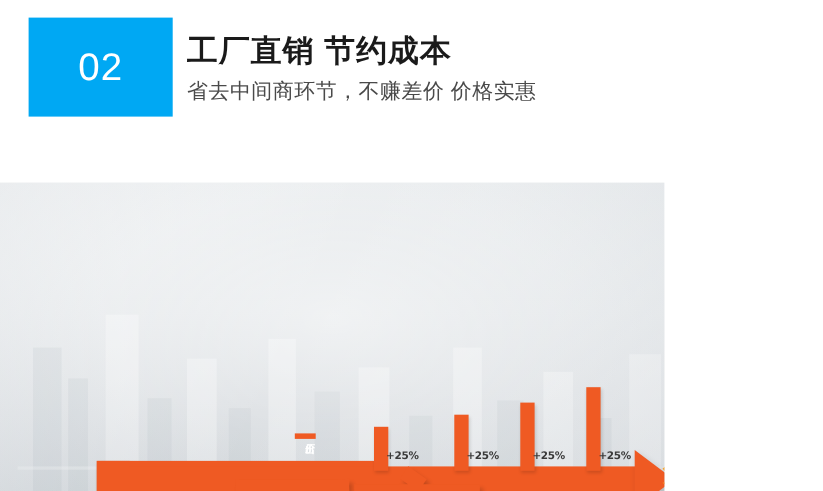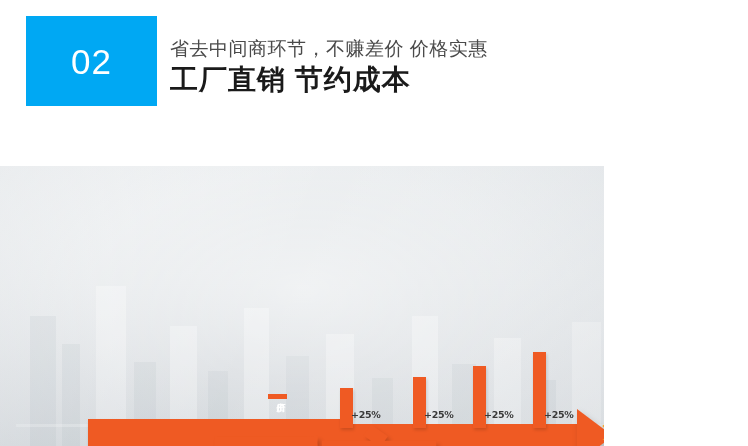--- a/index.html
+++ b/index.html
@@ -234,22 +234,22 @@
 </head>
 <body>
 
 <div id="header">
 
   <div id="badge">
     <span id="badge-number">02</span>
   </div>
 
   <div id="header-text">
+    <div id="header-title">工厂直销 节约成本</div>
     <div id="header-subtitle">省去中间商环节，不赚差价 价格实惠</div>
-    <div id="header-title">工厂直销 节约成本</div>
   </div>
 
 </div>
 
 <div id="infographic">
 
   <div class="texd" style="left:30px;  top:150px; width:26px; height:141px;"></div>
   <div class="texd" style="left:62px;  top:178px; width:18px; height:113px;"></div>
   <div class="tex" style="left:96px;  top:120px; width:30px; height:171px;"></div>
   <div class="texd" style="left:134px; top:196px; width:22px; height:95px;"></div>

